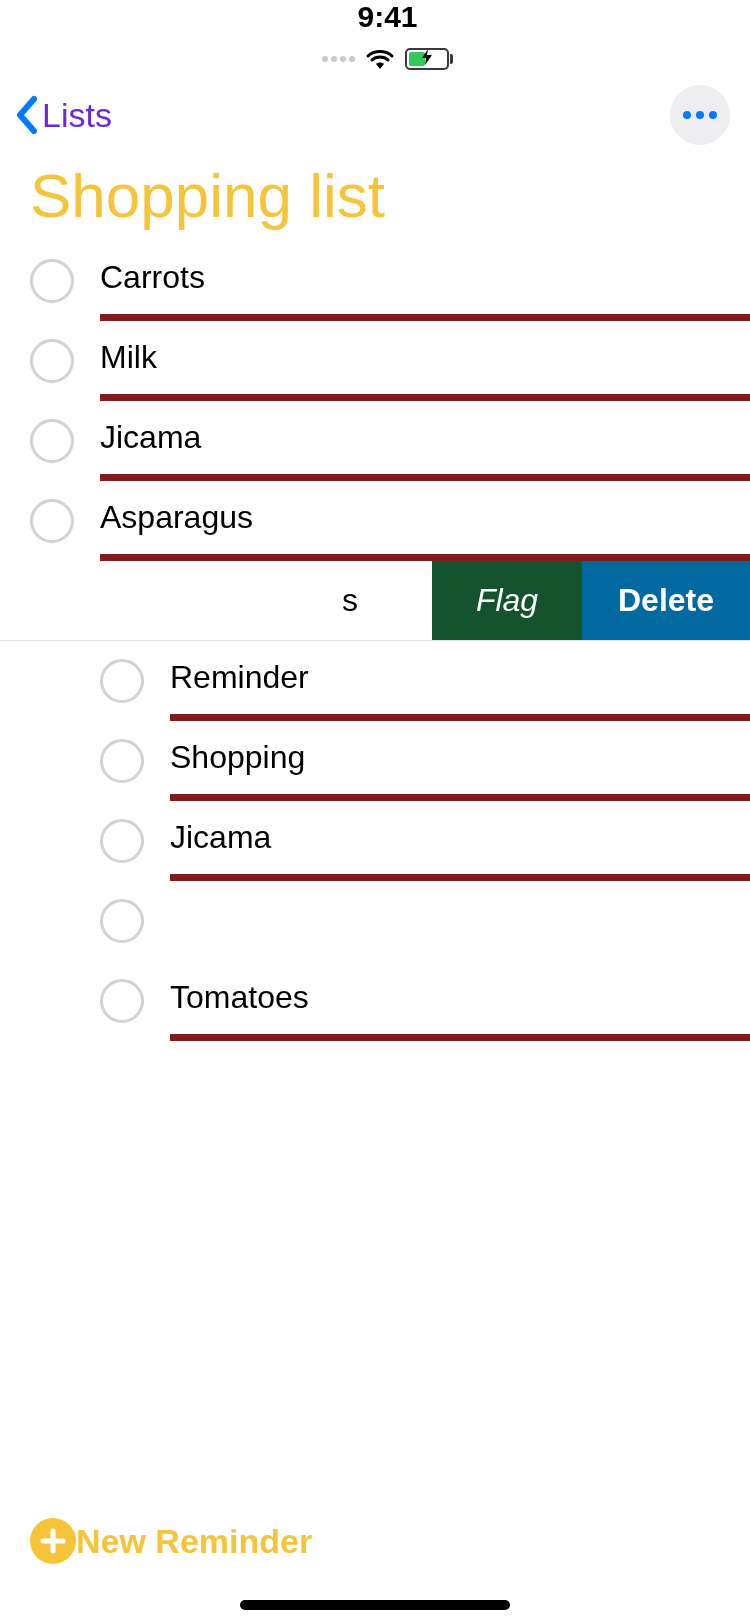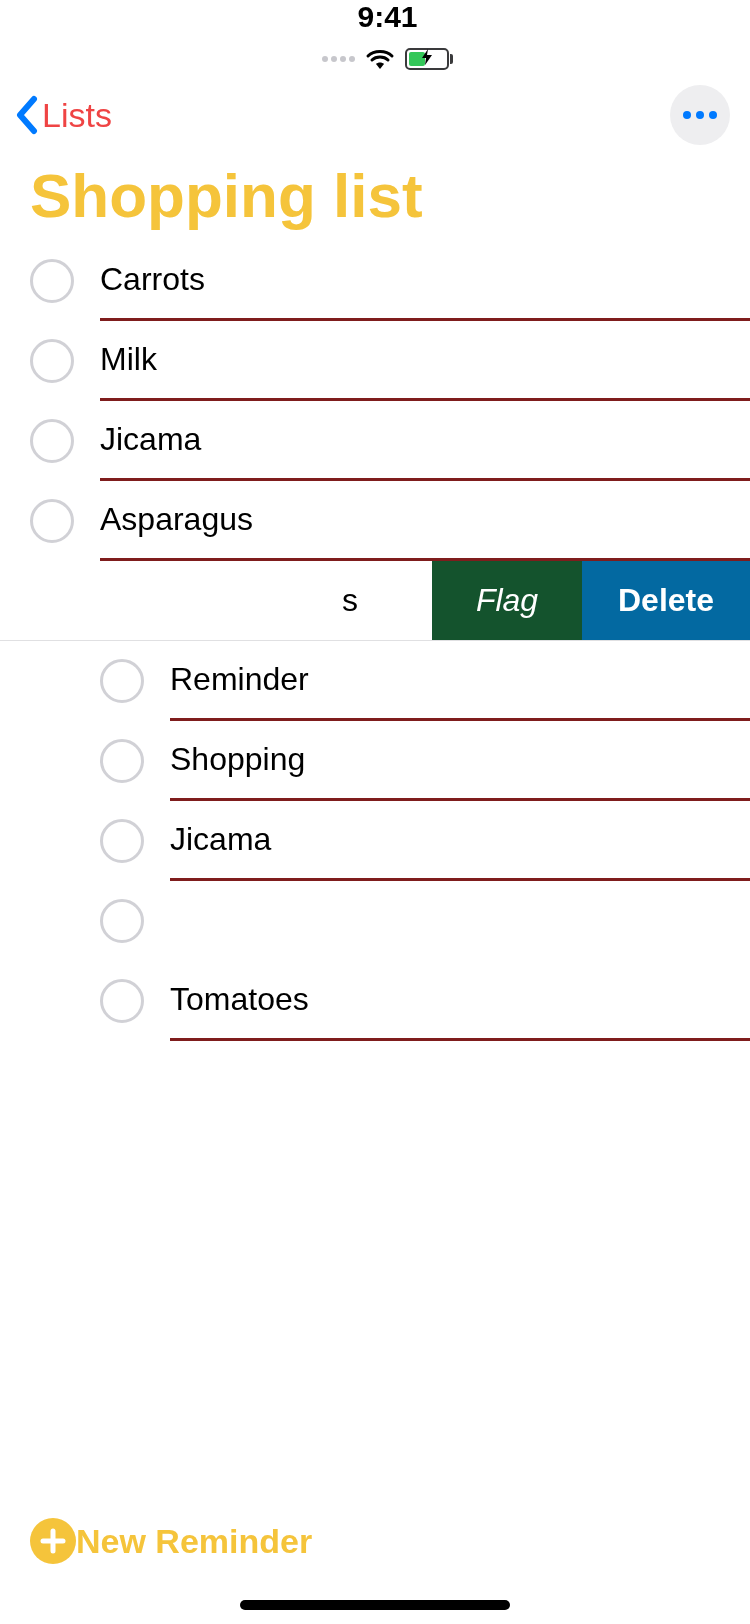--- a/index.html
+++ b/index.html
@@ -80,21 +80,21 @@
   .nav-bar {
     height: 90px;
     display: flex;
     justify-content: space-between;
     align-items: center;
     padding: 0 20px 0 14px;
   }
   .back-button {
     display: flex;
     align-items: flex-end;
-    color: #ef4444;
+    color: #6d28d9;
     font-size: 34px;
     cursor: pointer;
   }
   .back-chevron svg { display: block; }
   .more-button {
     width: 60px;
     height: 60px;
     border-radius: 50%;
     background: #eeeef0;
     display: flex;
@@ -106,21 +106,21 @@
   .more-button .dot {
     width: 8px;
     height: 8px;
     border-radius: 50%;
     background: #007aff;
   }
 
   
   .list-title {
     font-size: 62px;
-    font-weight: 700;
+    font-weight: 400;
     color: #f5c43b;
     padding: 0 30px 10px 30px;
   }
 
   
   .reminders {
     position: relative;
     overflow: hidden;
   }
   .reminder-row {
@@ -138,21 +138,21 @@
     margin-left: 30px;
     flex-shrink: 0;
     cursor: pointer;
   }
   .reminder-content {
     flex: 1;
     margin-left: 26px;
     height: 80px;
     display: flex;
     align-items: center;
-    border-bottom: 3px solid #7f1d1d;
+    border-bottom: 7px solid #7f1d1d;
   }
   .reminder-label {
     font-size: 32px;
     font-weight: 400;
     color: #000;
   }
 
   
   .swipe-container {
     position: relative;

